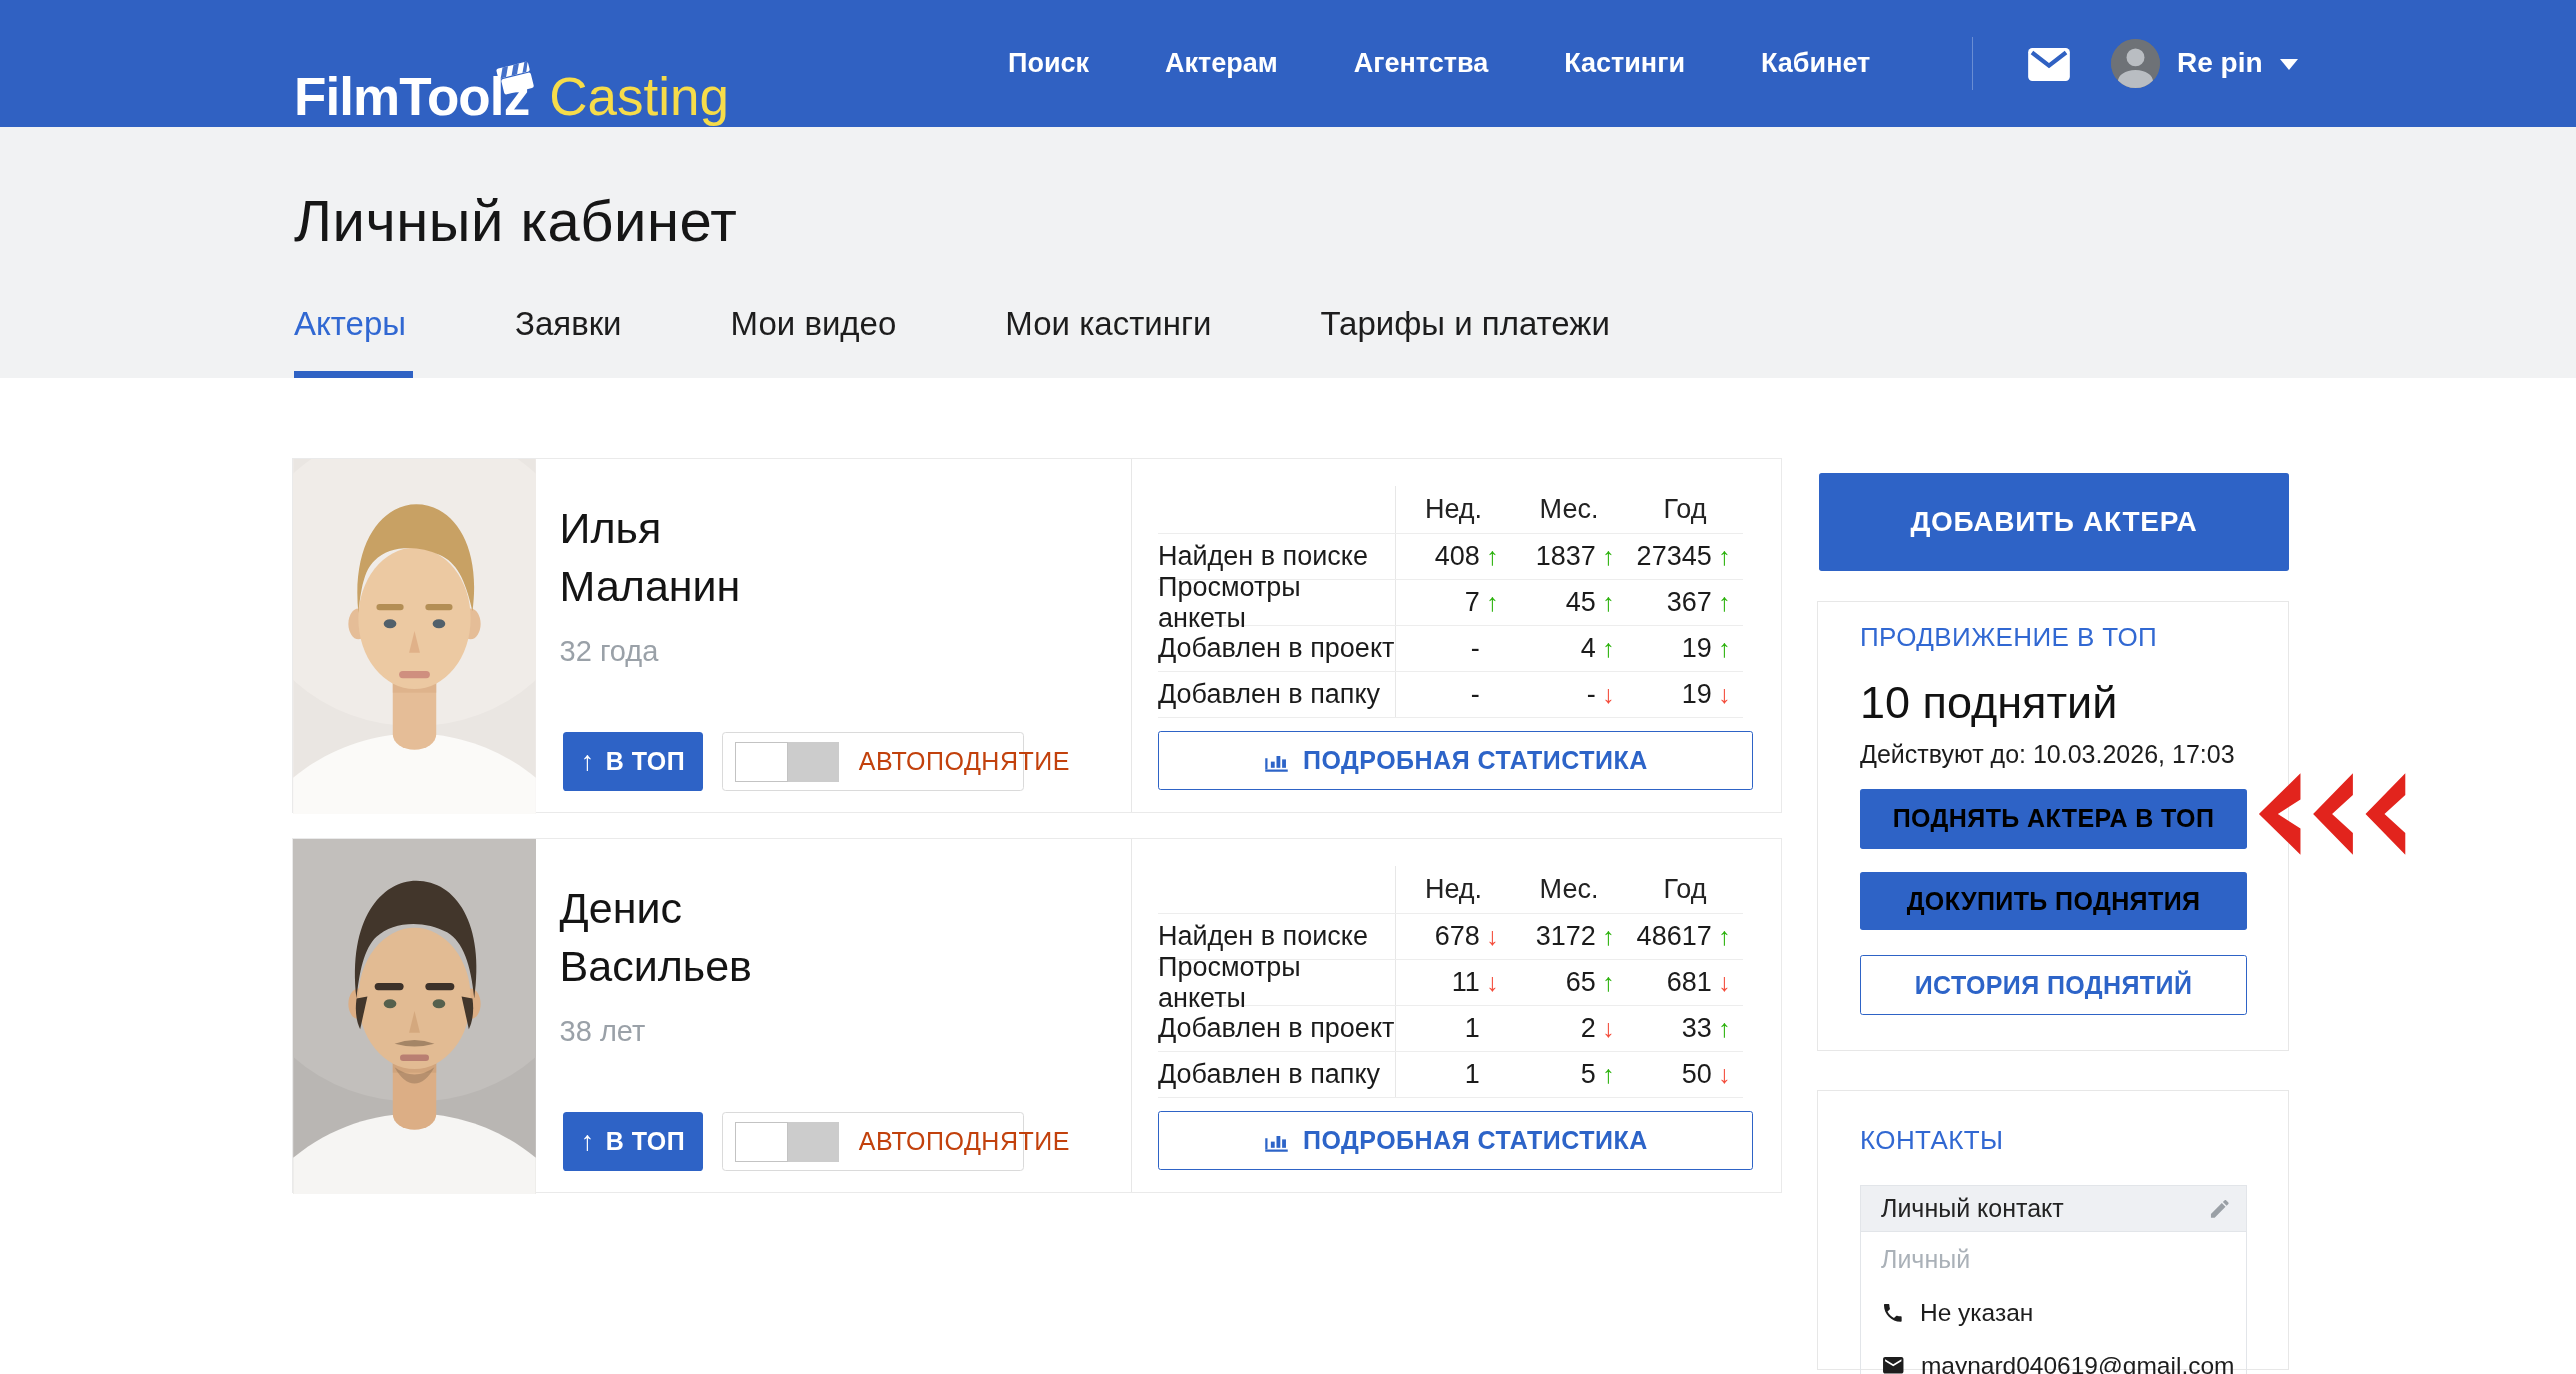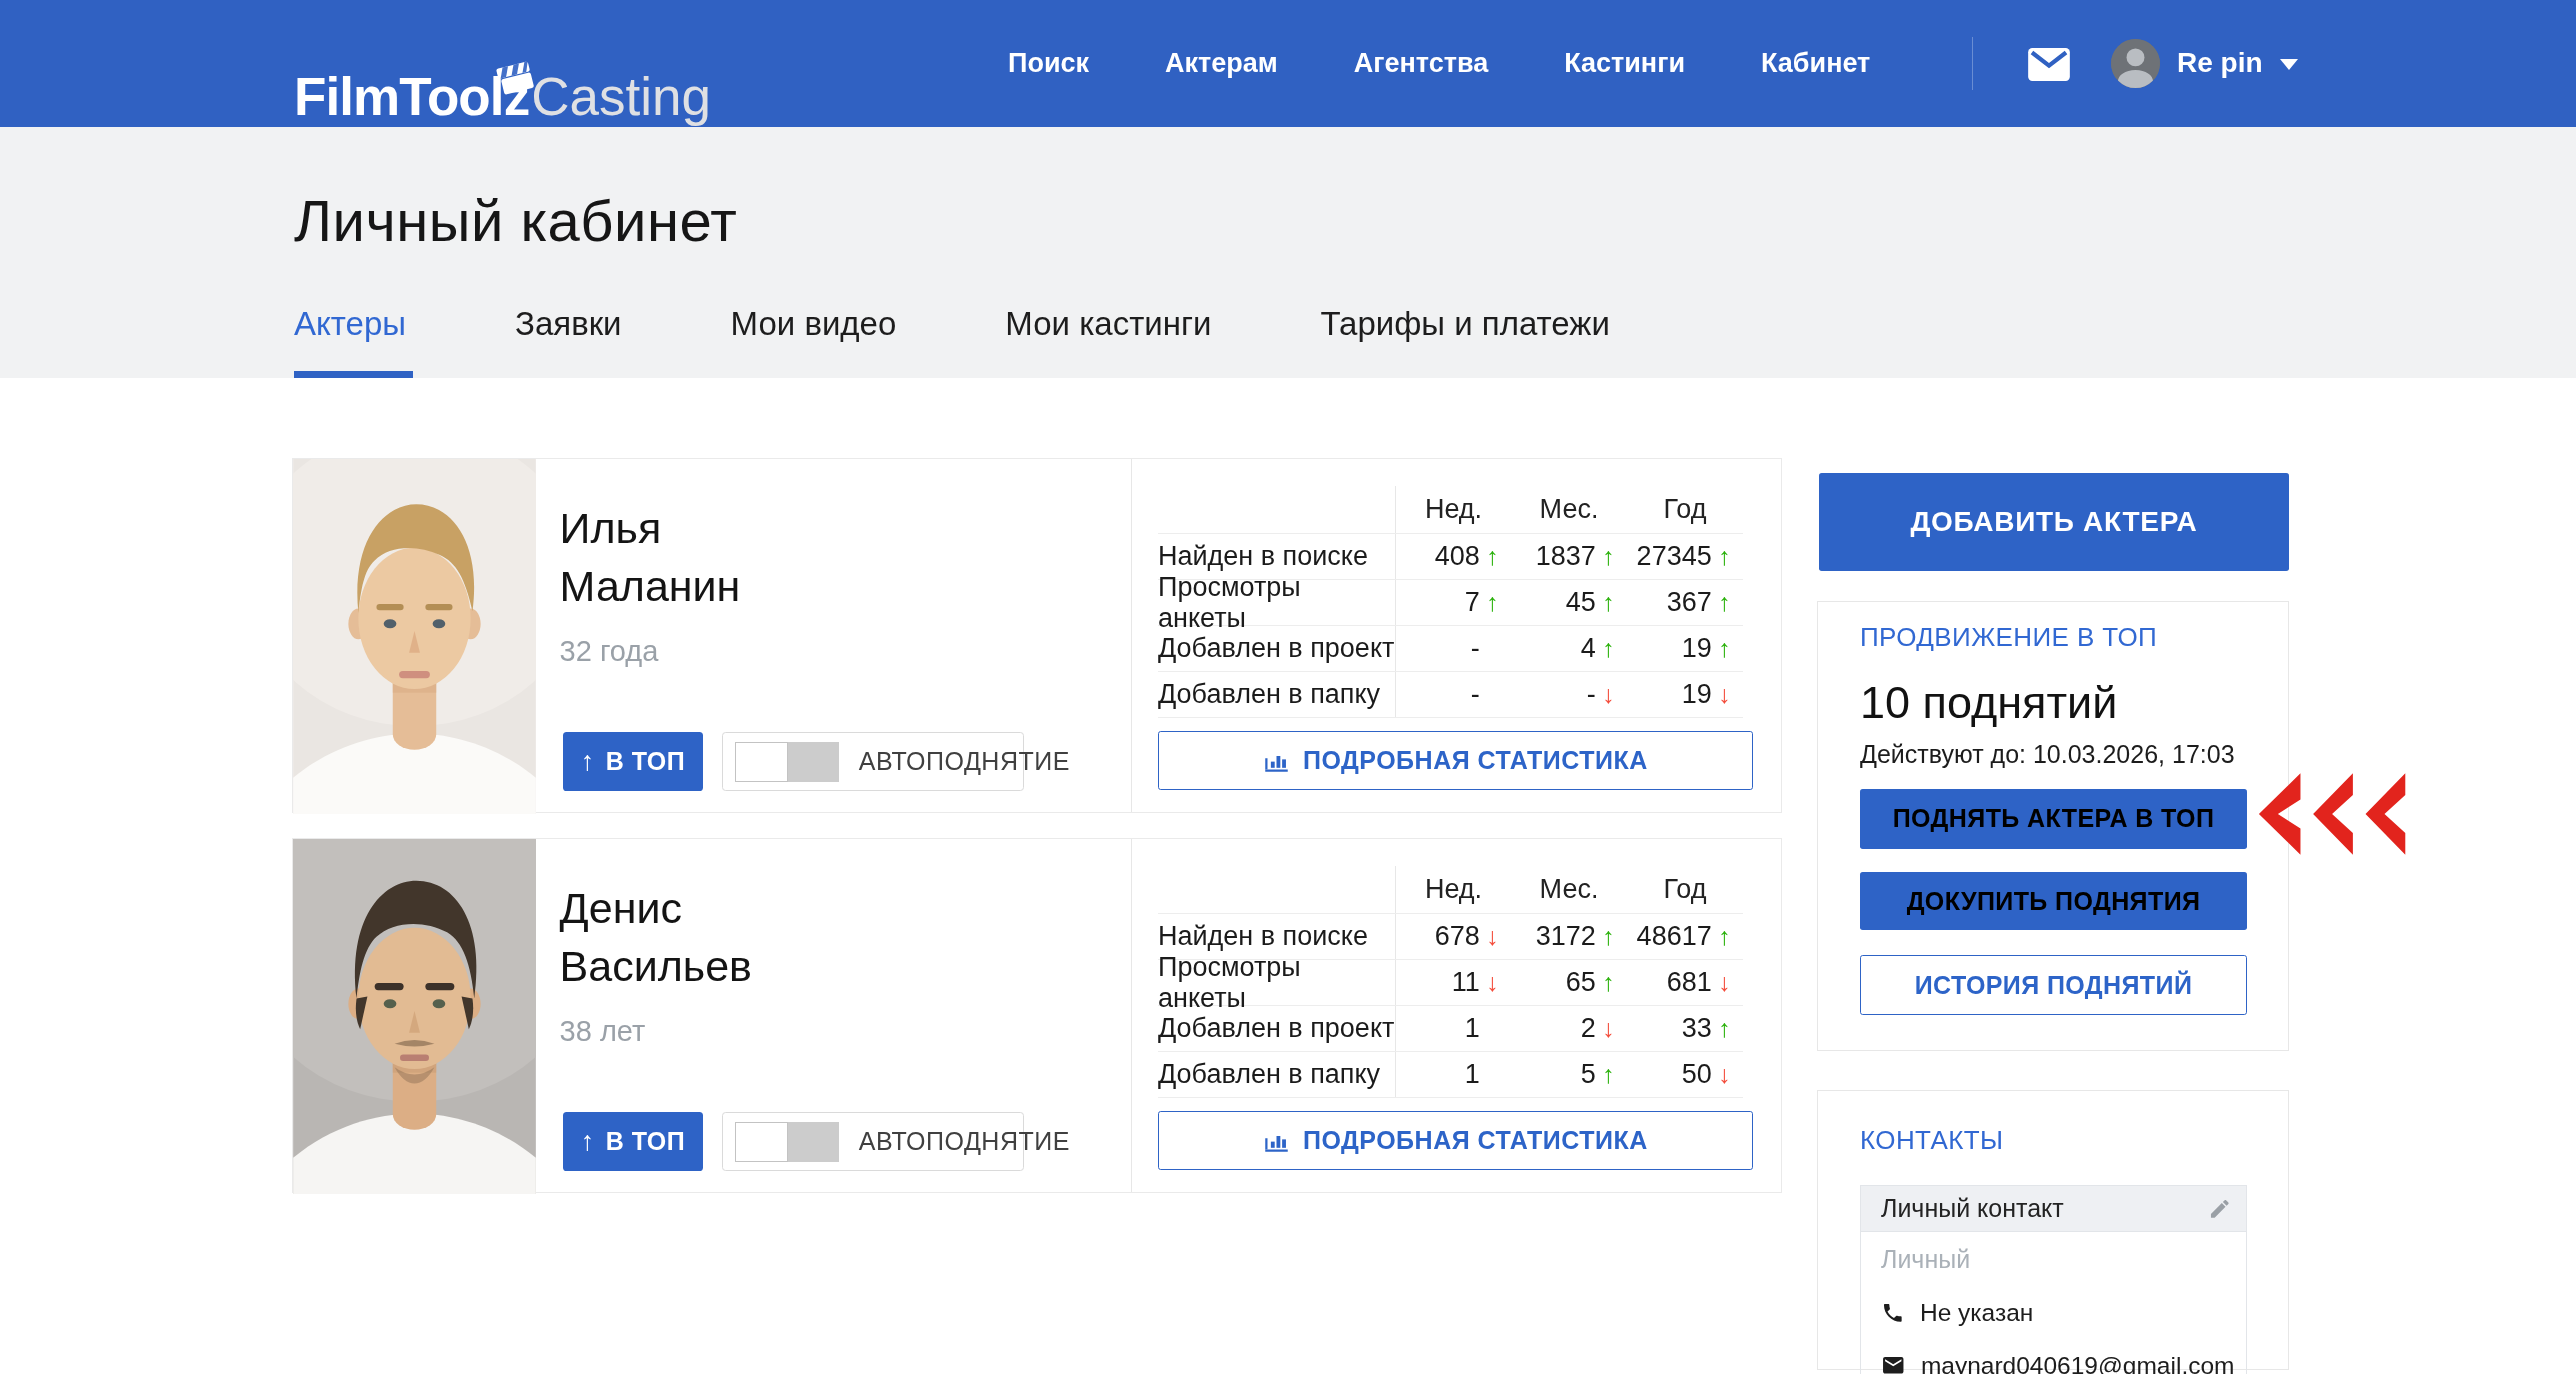--- a/index.html
+++ b/index.html
@@ -3,21 +3,21 @@
 <meta charset="utf-8">
 <style>
   html,body{margin:0;padding:0;background:#fff;}
   .screen{position:relative;width:2576px;height:1375px;overflow:hidden;
           font-family:"Liberation Sans","DejaVu Sans",sans-serif;background:#ffffff;}
 
   
   .topbar{position:absolute;left:0;top:0;width:2576px;height:127px;background:#3061c2;}
   .logo{position:absolute;left:294px;top:0;height:127px;display:flex;align-items:flex-end;cursor:pointer;}
   .logo-bold{position:relative;color:#fff;font-size:53px;font-weight:700;letter-spacing:-0.9px;}
-  .logo-light{color:#e5e5e5;font-size:53px;font-weight:400;opacity:.97;margin-left:2px;letter-spacing:0;}
+  .logo-light{color:#fde047;font-size:53px;font-weight:400;opacity:.97;margin-left:20px;letter-spacing:0;}
   .clapper{position:absolute;right:-9px;top:-18px;}
   .nav{position:absolute;left:1008px;top:0;height:127px;display:flex;align-items:center;gap:76px;}
   .nav-item{color:#fff;font-size:27px;font-weight:600;white-space:nowrap;cursor:pointer;}
   .topbar-divider{position:absolute;left:1972px;top:37px;width:0.9px;height:53px;background:rgba(255,255,255,.28);}
   .mail-btn{position:absolute;left:2028px;top:48px;cursor:pointer;line-height:0;}
   .avatar{position:absolute;left:2111px;top:39px;width:49px;height:49px;border-radius:50%;
           background:#6e7277;overflow:hidden;cursor:pointer;}
   .user-name{position:absolute;left:2177px;top:47px;color:#fff;font-size:28px;font-weight:700;cursor:pointer;}
   .caret-down{position:absolute;left:2280px;top:59px;width:0;height:0;cursor:pointer;
               border-left:9px solid transparent;border-right:9px solid transparent;border-top:11px solid #fff;}
@@ -41,21 +41,21 @@
   .actions{position:absolute;left:27px;bottom:21px;display:flex;align-items:center;gap:19px;}
   .btn-top{width:140px;height:59px;background:#2e63c6;border:none;border-radius:3.6px;color:#fff;
            font-family:inherit;font-size:25px;font-weight:700;display:flex;align-items:center;justify-content:center;gap:11px;
            letter-spacing:0.5px;cursor:pointer;}
   .btn-top .up-glyph{font-size:27px;font-weight:700;}
   .autoraise{width:302px;height:59px;border:0.9px solid #dadada;border-radius:3.6px;box-sizing:border-box;
              display:flex;align-items:center;padding-left:11.8px;background:#fff;}
   .toggle{position:relative;width:104px;height:40px;background:#cccccc;cursor:pointer;flex:none;}
   .toggle-knob{position:absolute;left:0;top:0;width:53px;height:40px;background:#fff;
                border:0.9px solid #c3c3c3;box-sizing:border-box;}
-  .autoraise-label{margin-left:20px;font-size:25px;color:#404040;letter-spacing:0.5px;white-space:nowrap;}
+  .autoraise-label{margin-left:20px;font-size:25px;color:#c2410c;letter-spacing:0.5px;white-space:nowrap;}
 
   .stats{flex:1;border-left:0.9px solid #e7e7e7;position:relative;box-sizing:border-box;padding:27px 0 0 26px;}
   .srow{display:flex;align-items:stretch;width:585px;border-bottom:0.9px solid #ededed;}
   .srow.head{height:47px;} .srow.data{height:45px;}
   .scell{display:flex;align-items:center;box-sizing:border-box;font-size:27px;color:#1b1b1b;}
   .slabel{width:237px;}
   .sval{width:116px;justify-content:flex-end;}
   .sval.first{border-left:0.9px solid #e7e7e7;}
   .head .sval{justify-content:center;color:#222;}
   .num{white-space:nowrap;}

